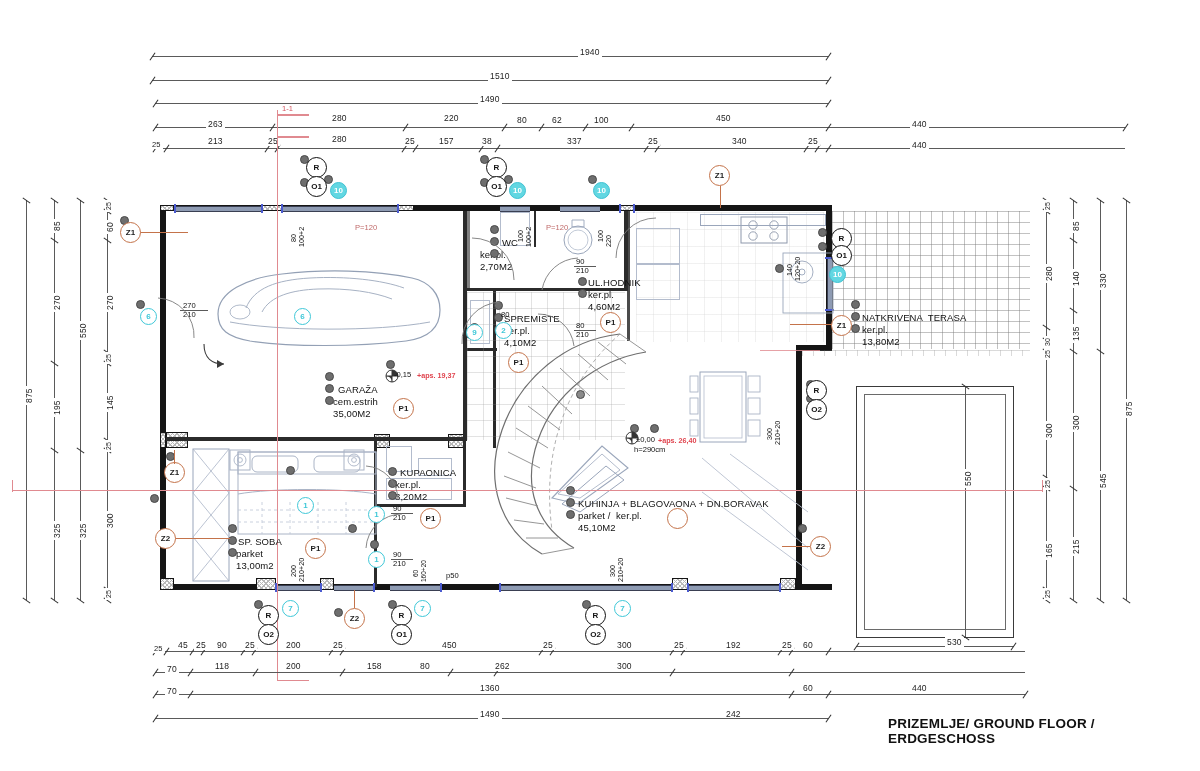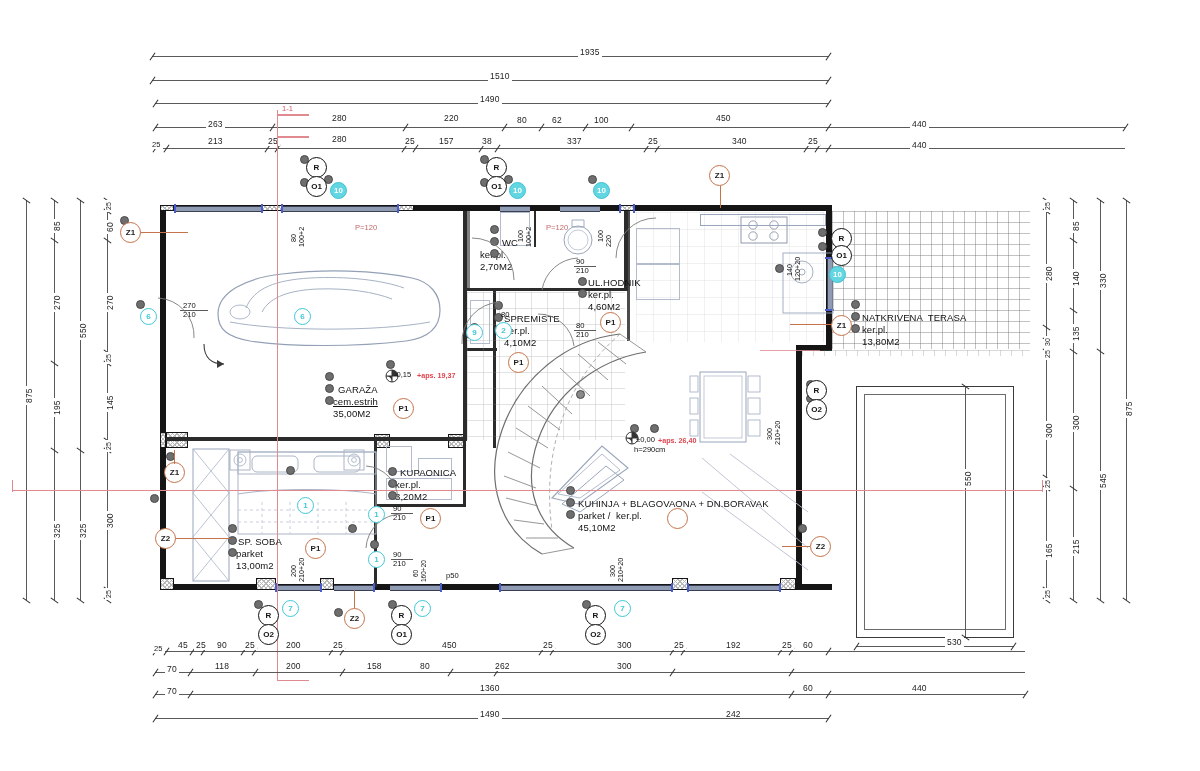--- a/index.html
+++ b/index.html
@@ -87,21 +87,21 @@
 <body>
 
 <div id="stage">
 
   <div>
 
     <div class="dimline h" style="left:152px;top:56px;width:676px;"></div>
     <div class="dimline h" style="left:152px;top:56px;width:676px;"></div>
     <div class="tick h" style="left:152px;top:52px;"></div>
     <div class="tick h" style="left:828px;top:52px;"></div>
-    <span class="dimtxt" style="left:578px;top:47px;">1935</span>
+    <span class="dimtxt" style="left:578px;top:47px;">1940</span>
 
     <div class="dimline h" style="left:152px;top:80px;width:676px;"></div>
     <div class="tick h" style="left:152px;top:76px;"></div>
     <div class="tick h" style="left:828px;top:76px;"></div>
     <span class="dimtxt" style="left:488px;top:71px;">1510</span>
 
     <div class="dimline h" style="left:155px;top:103px;width:673px;"></div>
     <div class="tick h" style="left:155px;top:99px;"></div>
     <div class="tick h" style="left:828px;top:99px;"></div>
     <span class="dimtxt" style="left:478px;top:94px;">1490</span>
@@ -473,21 +473,21 @@
 
     <div class="roomlabel" style="left:588px;top:277px;">UL.HODNIK</div>
     <div class="roomlabel" style="left:588px;top:289px;">ker.pl.</div>
     <div class="roomlabel" style="left:588px;top:301px;">4,60M2</div>
 
     <div class="roomlabel" style="left:504px;top:313px;">SPREMIŠTE</div>
     <div class="roomlabel" style="left:504px;top:325px;">ker.pl.</div>
     <div class="roomlabel" style="left:504px;top:337px;">4,10M2</div>
 
     <div class="roomlabel" style="left:338px;top:384px;">GARAŽA</div>
-    <div class="roomlabel" style="left:333px;top:396px;text-decoration:underline;">cem.estrih</div>
+    <div class="roomlabel" style="left:333px;top:396px;">cem.estrih</div>
     <div class="roomlabel" style="left:333px;top:408px;">35,00M2</div>
 
     <div class="roomlabel" style="left:400px;top:467px;">KUPAONICA</div>
     <div class="roomlabel" style="left:395px;top:479px;">ker.pl.</div>
     <div class="roomlabel" style="left:395px;top:491px;">3,20M2</div>
 
     <div class="roomlabel" style="left:238px;top:536px;">SP. SOBA</div>
     <div class="roomlabel" style="left:236px;top:548px;">parket</div>
     <div class="roomlabel" style="left:236px;top:560px;">13,00m2</div>
 
@@ -770,14 +770,15 @@
     <span class="dimtxt" style="left:478px;top:683px;">1360</span>
     <span class="dimtxt" style="left:801px;top:683px;">60</span>
     <span class="dimtxt" style="left:910px;top:683px;">440</span>
 
     <div class="dimline h" style="left:155px;top:718px;width:673px;"></div>
     <div class="tick h" style="left:155px;top:714px;"></div>
     <div class="tick h" style="left:828px;top:714px;"></div>
     <span class="dimtxt" style="left:478px;top:709px;">1490</span>
   </div>
 
+  <div id="plan-title" style="left:888px;top:716px;">PRIZEMLJE/ GROUND FLOOR / ERDGESCHOSS</div>
 
 </div>
 
 </body></html>

